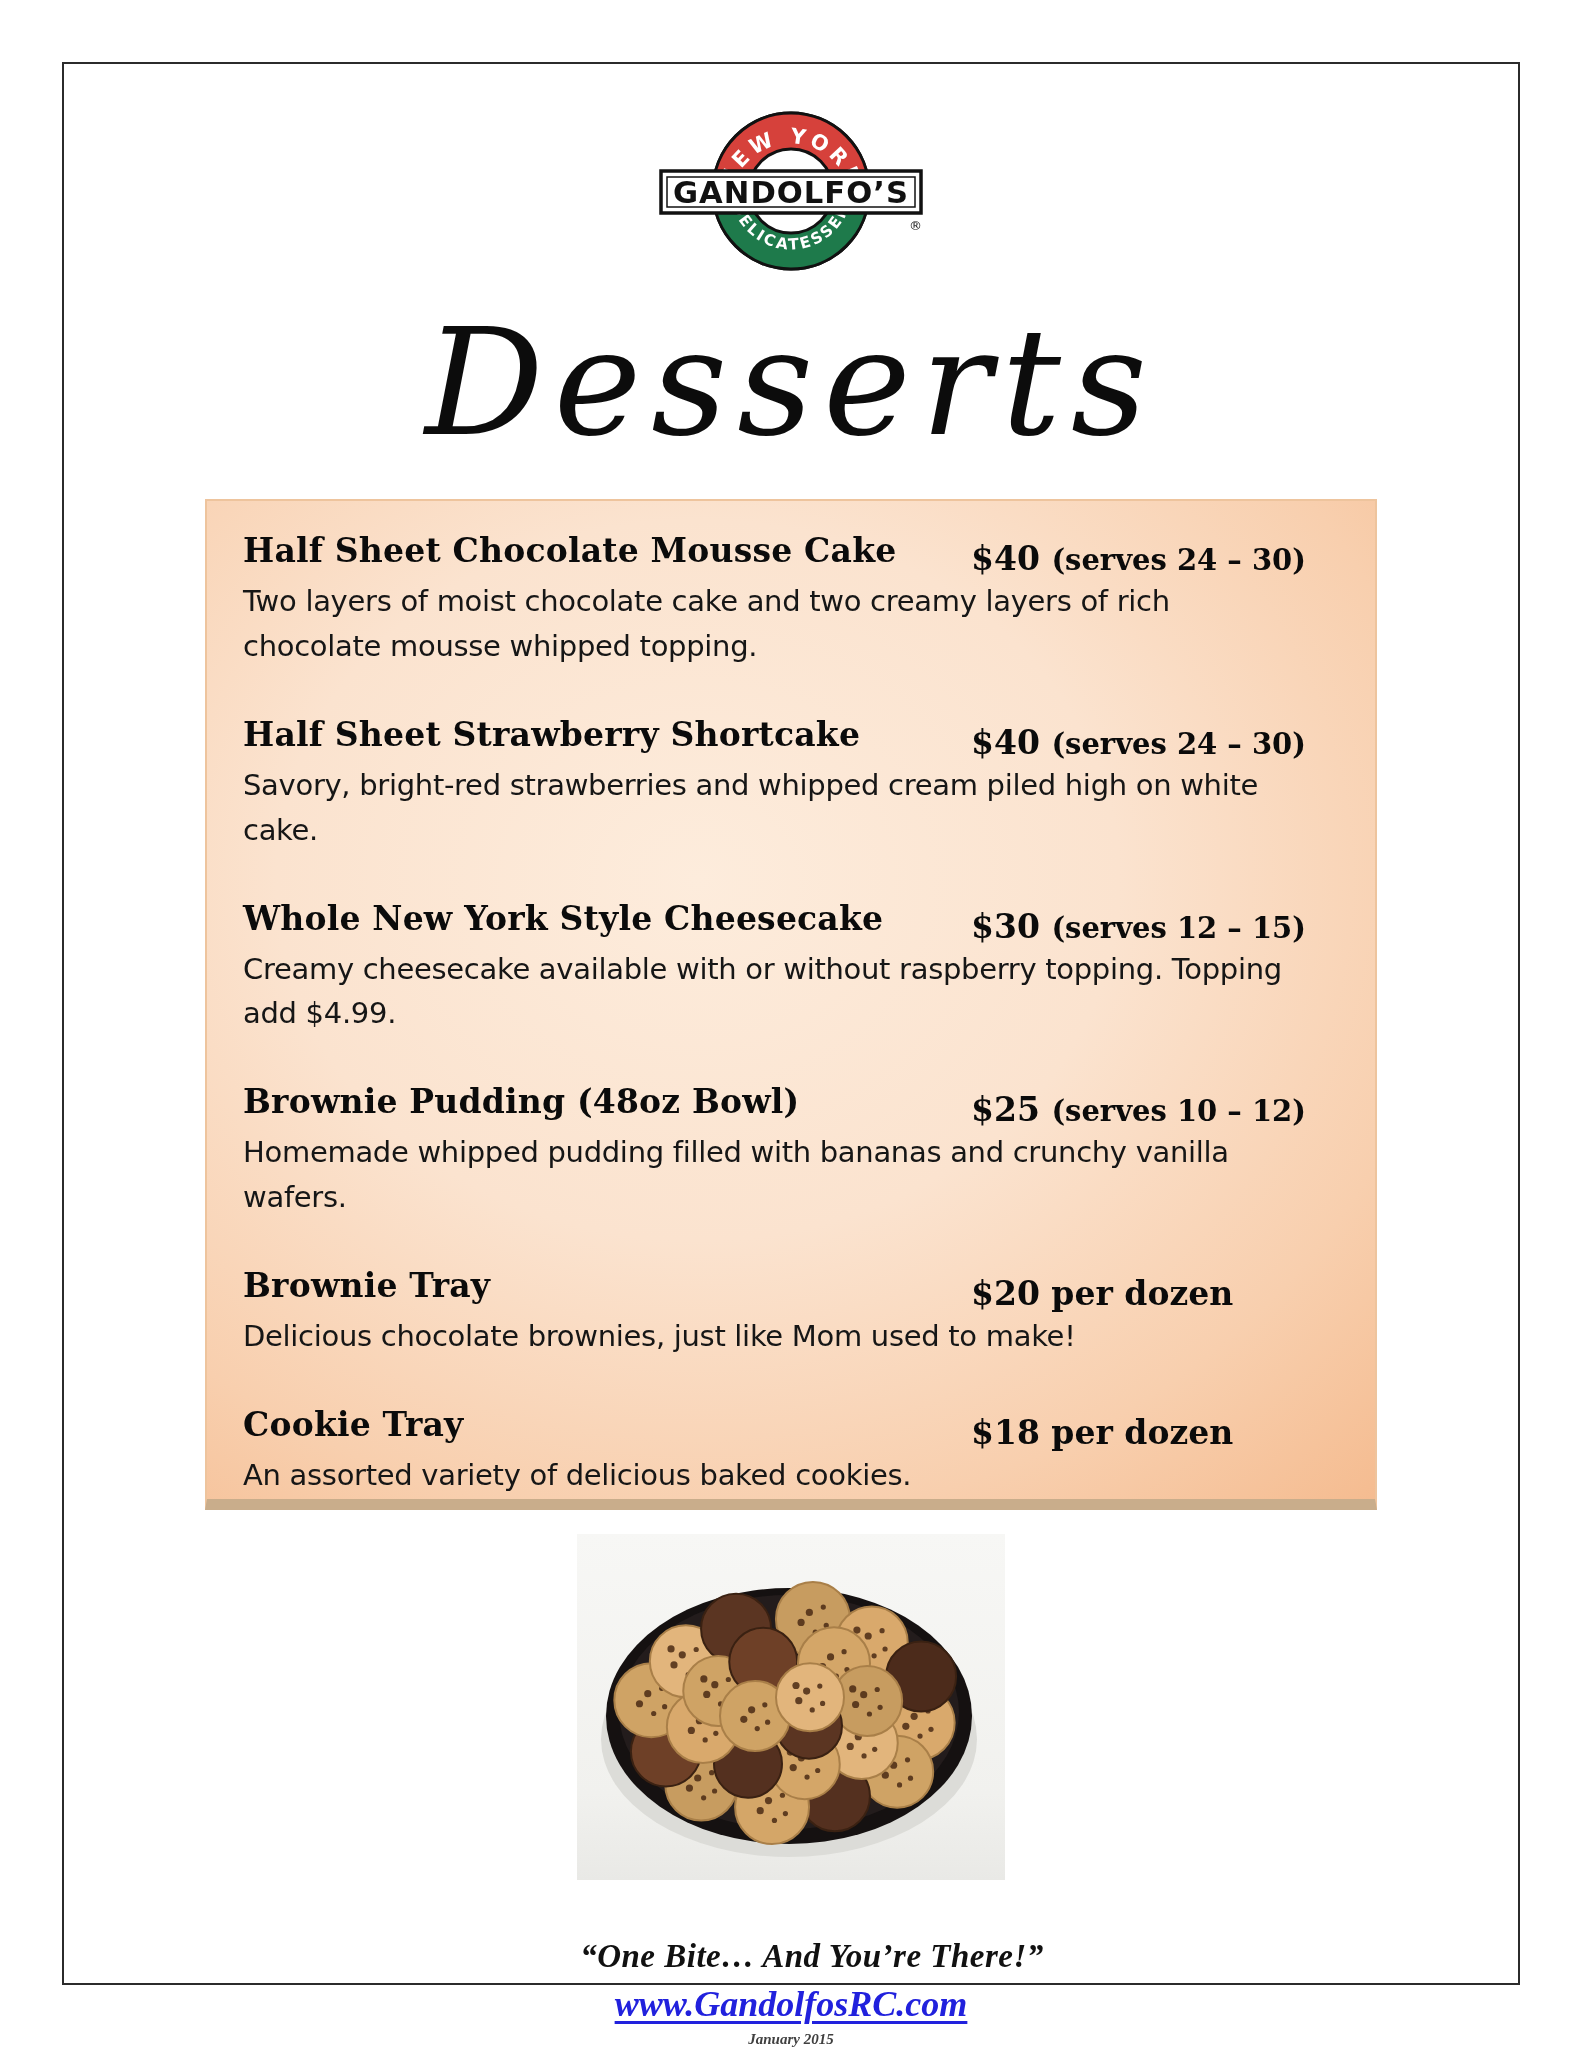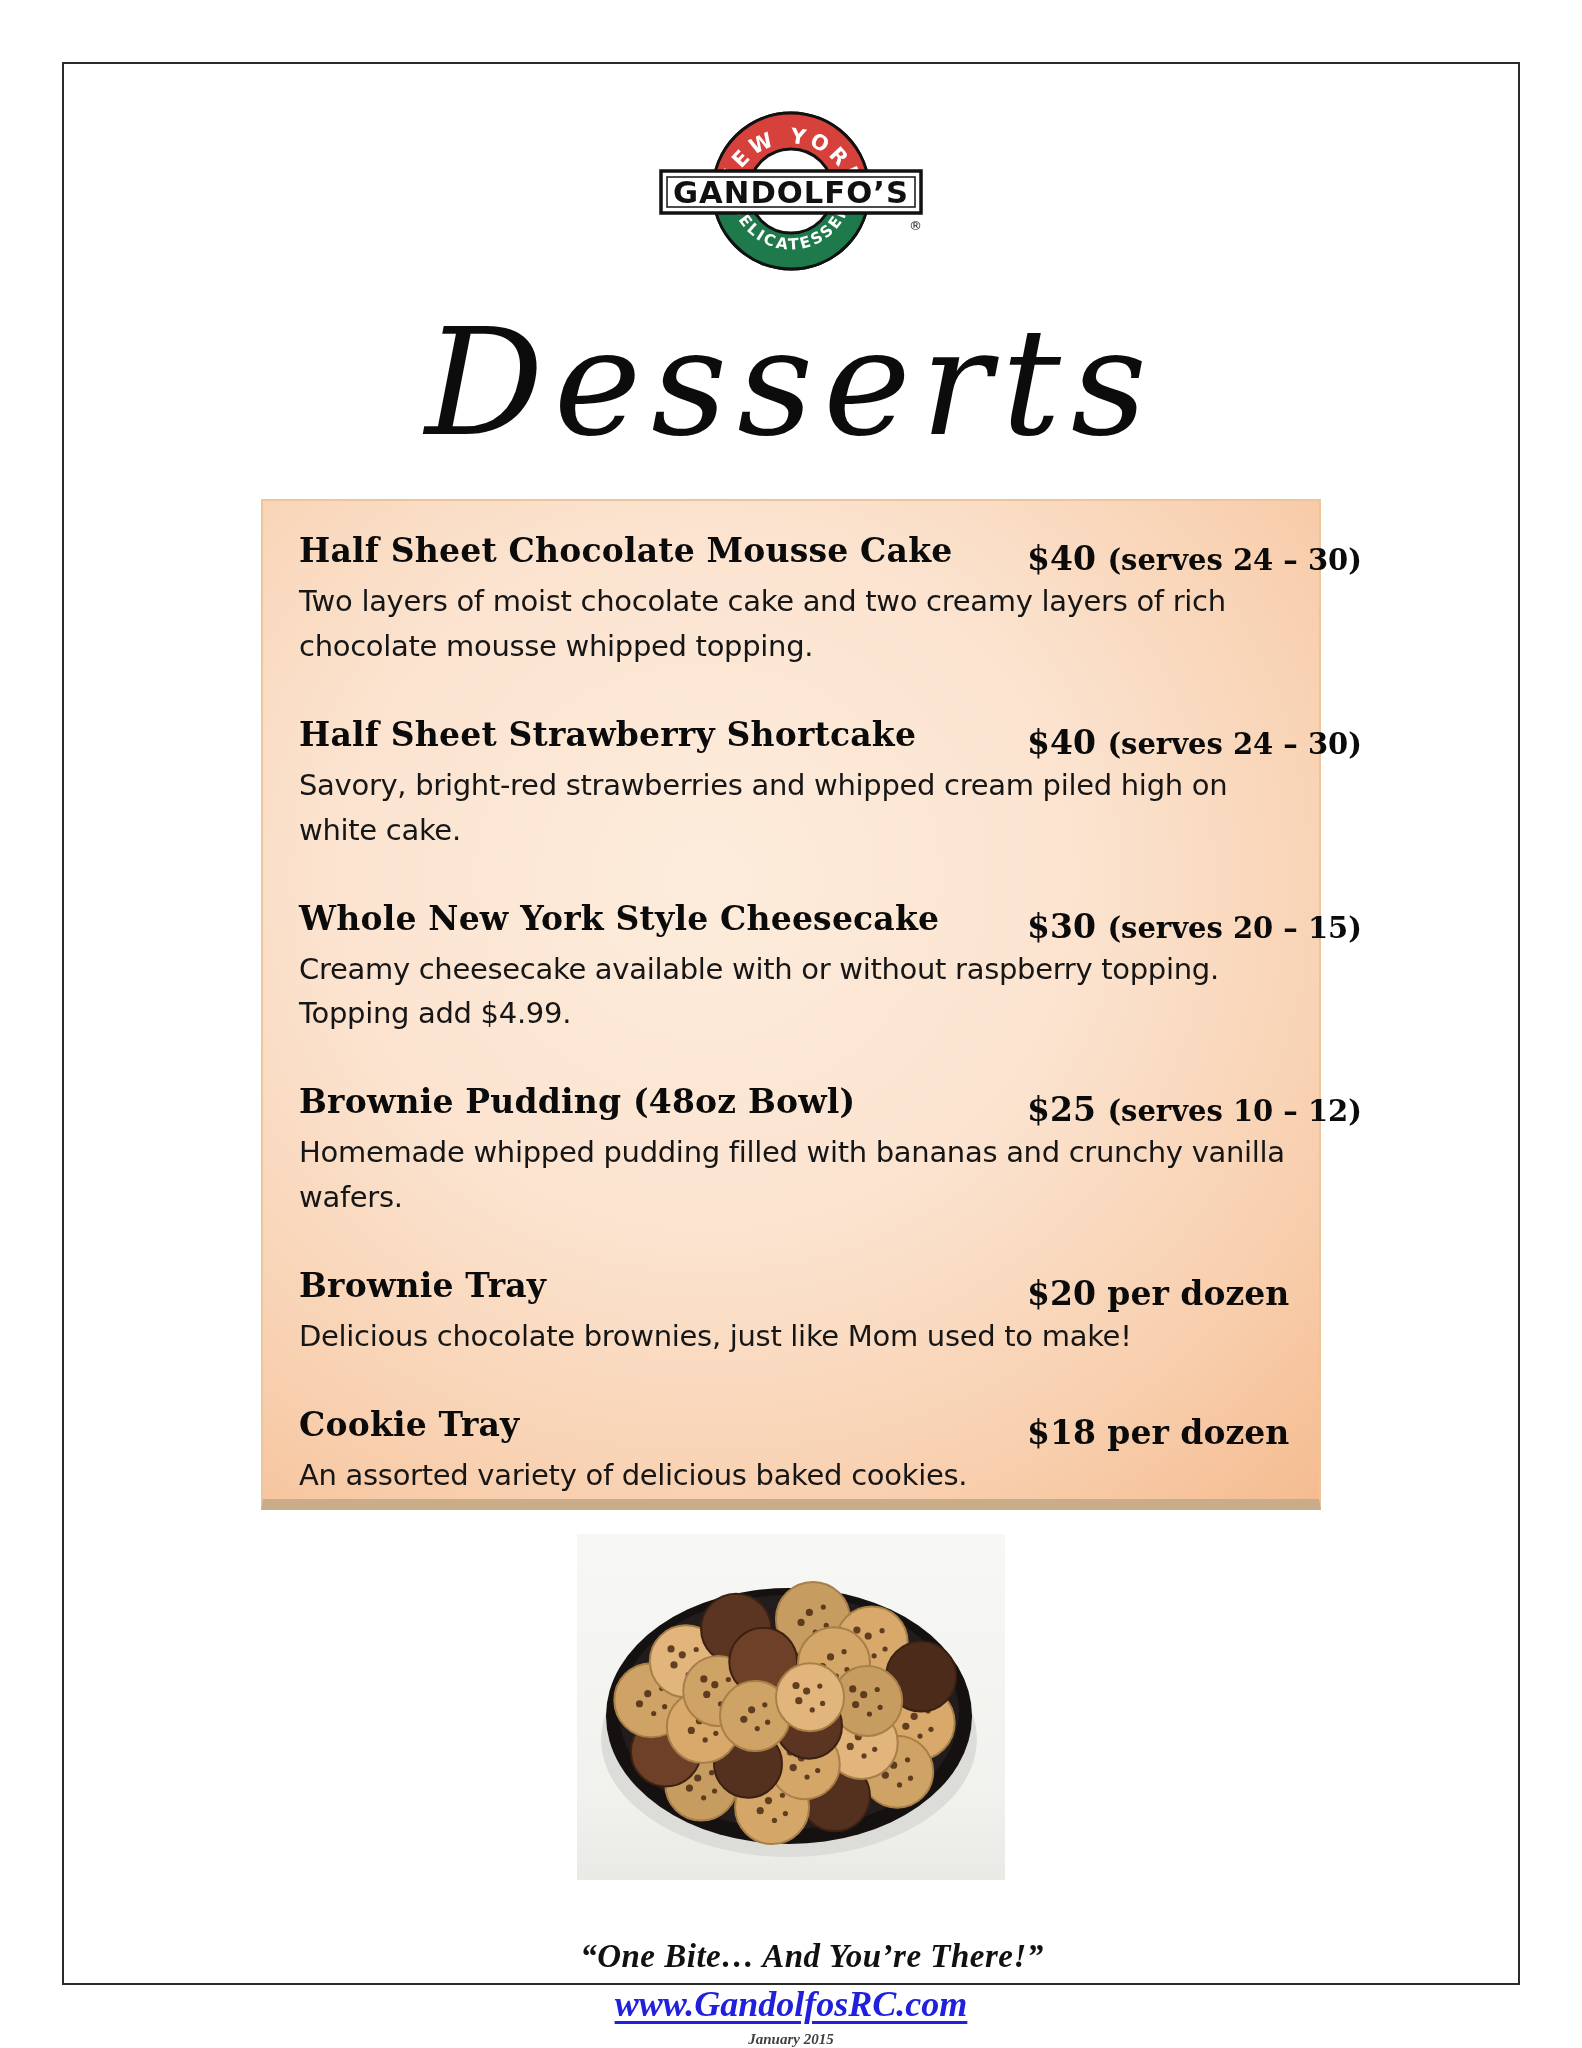--- a/index.html
+++ b/index.html
@@ -46,21 +46,21 @@
     font-size: 148px;
     line-height: 1.1;
     letter-spacing: 10px;
     color: #0c0c0c;
     text-align: center;
   }
 
   
   .menu-box {
     margin-top: 34px;
-    width: 1060px;
+    width: 1172px;
     min-height: 834px;
     padding: 30px 34px 24px 36px;
     background: radial-gradient(ellipse 95% 95% at 42% 38%,
         #fdecdc 0%, #fbe3cf 38%, #f8cfae 68%, #f5bd92 88%, #f2b286 100%);
     border: 2px solid #eec49d;
     border-bottom: 11px solid #c9ad8b;
   }
 
   .menu-item { position: relative; margin-bottom: 46px; }
   .menu-item:last-child { margin-bottom: 0; margin-top: 24px; }
@@ -172,21 +172,21 @@
         <div class="item-title-row">
           <span class="item-name">Half Sheet Strawberry Shortcake</span>
           <span class="item-price-group"><span class="item-price">$40 </span><span class="item-serves">(serves 24 – 30)</span></span>
         </div>
         <div class="item-desc">Savory, bright-red strawberries and whipped cream piled high on white cake.</div>
       </div>
 
       <div class="menu-item">
         <div class="item-title-row">
           <span class="item-name">Whole New York Style Cheesecake</span>
-          <span class="item-price-group"><span class="item-price">$30 </span><span class="item-serves">(serves 20 – 15)</span></span>
+          <span class="item-price-group"><span class="item-price">$30 </span><span class="item-serves">(serves 12 – 15)</span></span>
         </div>
         <div class="item-desc">Creamy cheesecake available with or without raspberry topping. Topping add $4.99.</div>
       </div>
 
       <div class="menu-item">
         <div class="item-title-row">
           <span class="item-name">Brownie Pudding (48oz Bowl)</span>
           <span class="item-price-group"><span class="item-price">$25 </span><span class="item-serves">(serves 10 – 12)</span></span>
         </div>
         <div class="item-desc">Homemade whipped pudding filled with bananas and crunchy vanilla wafers.</div>

